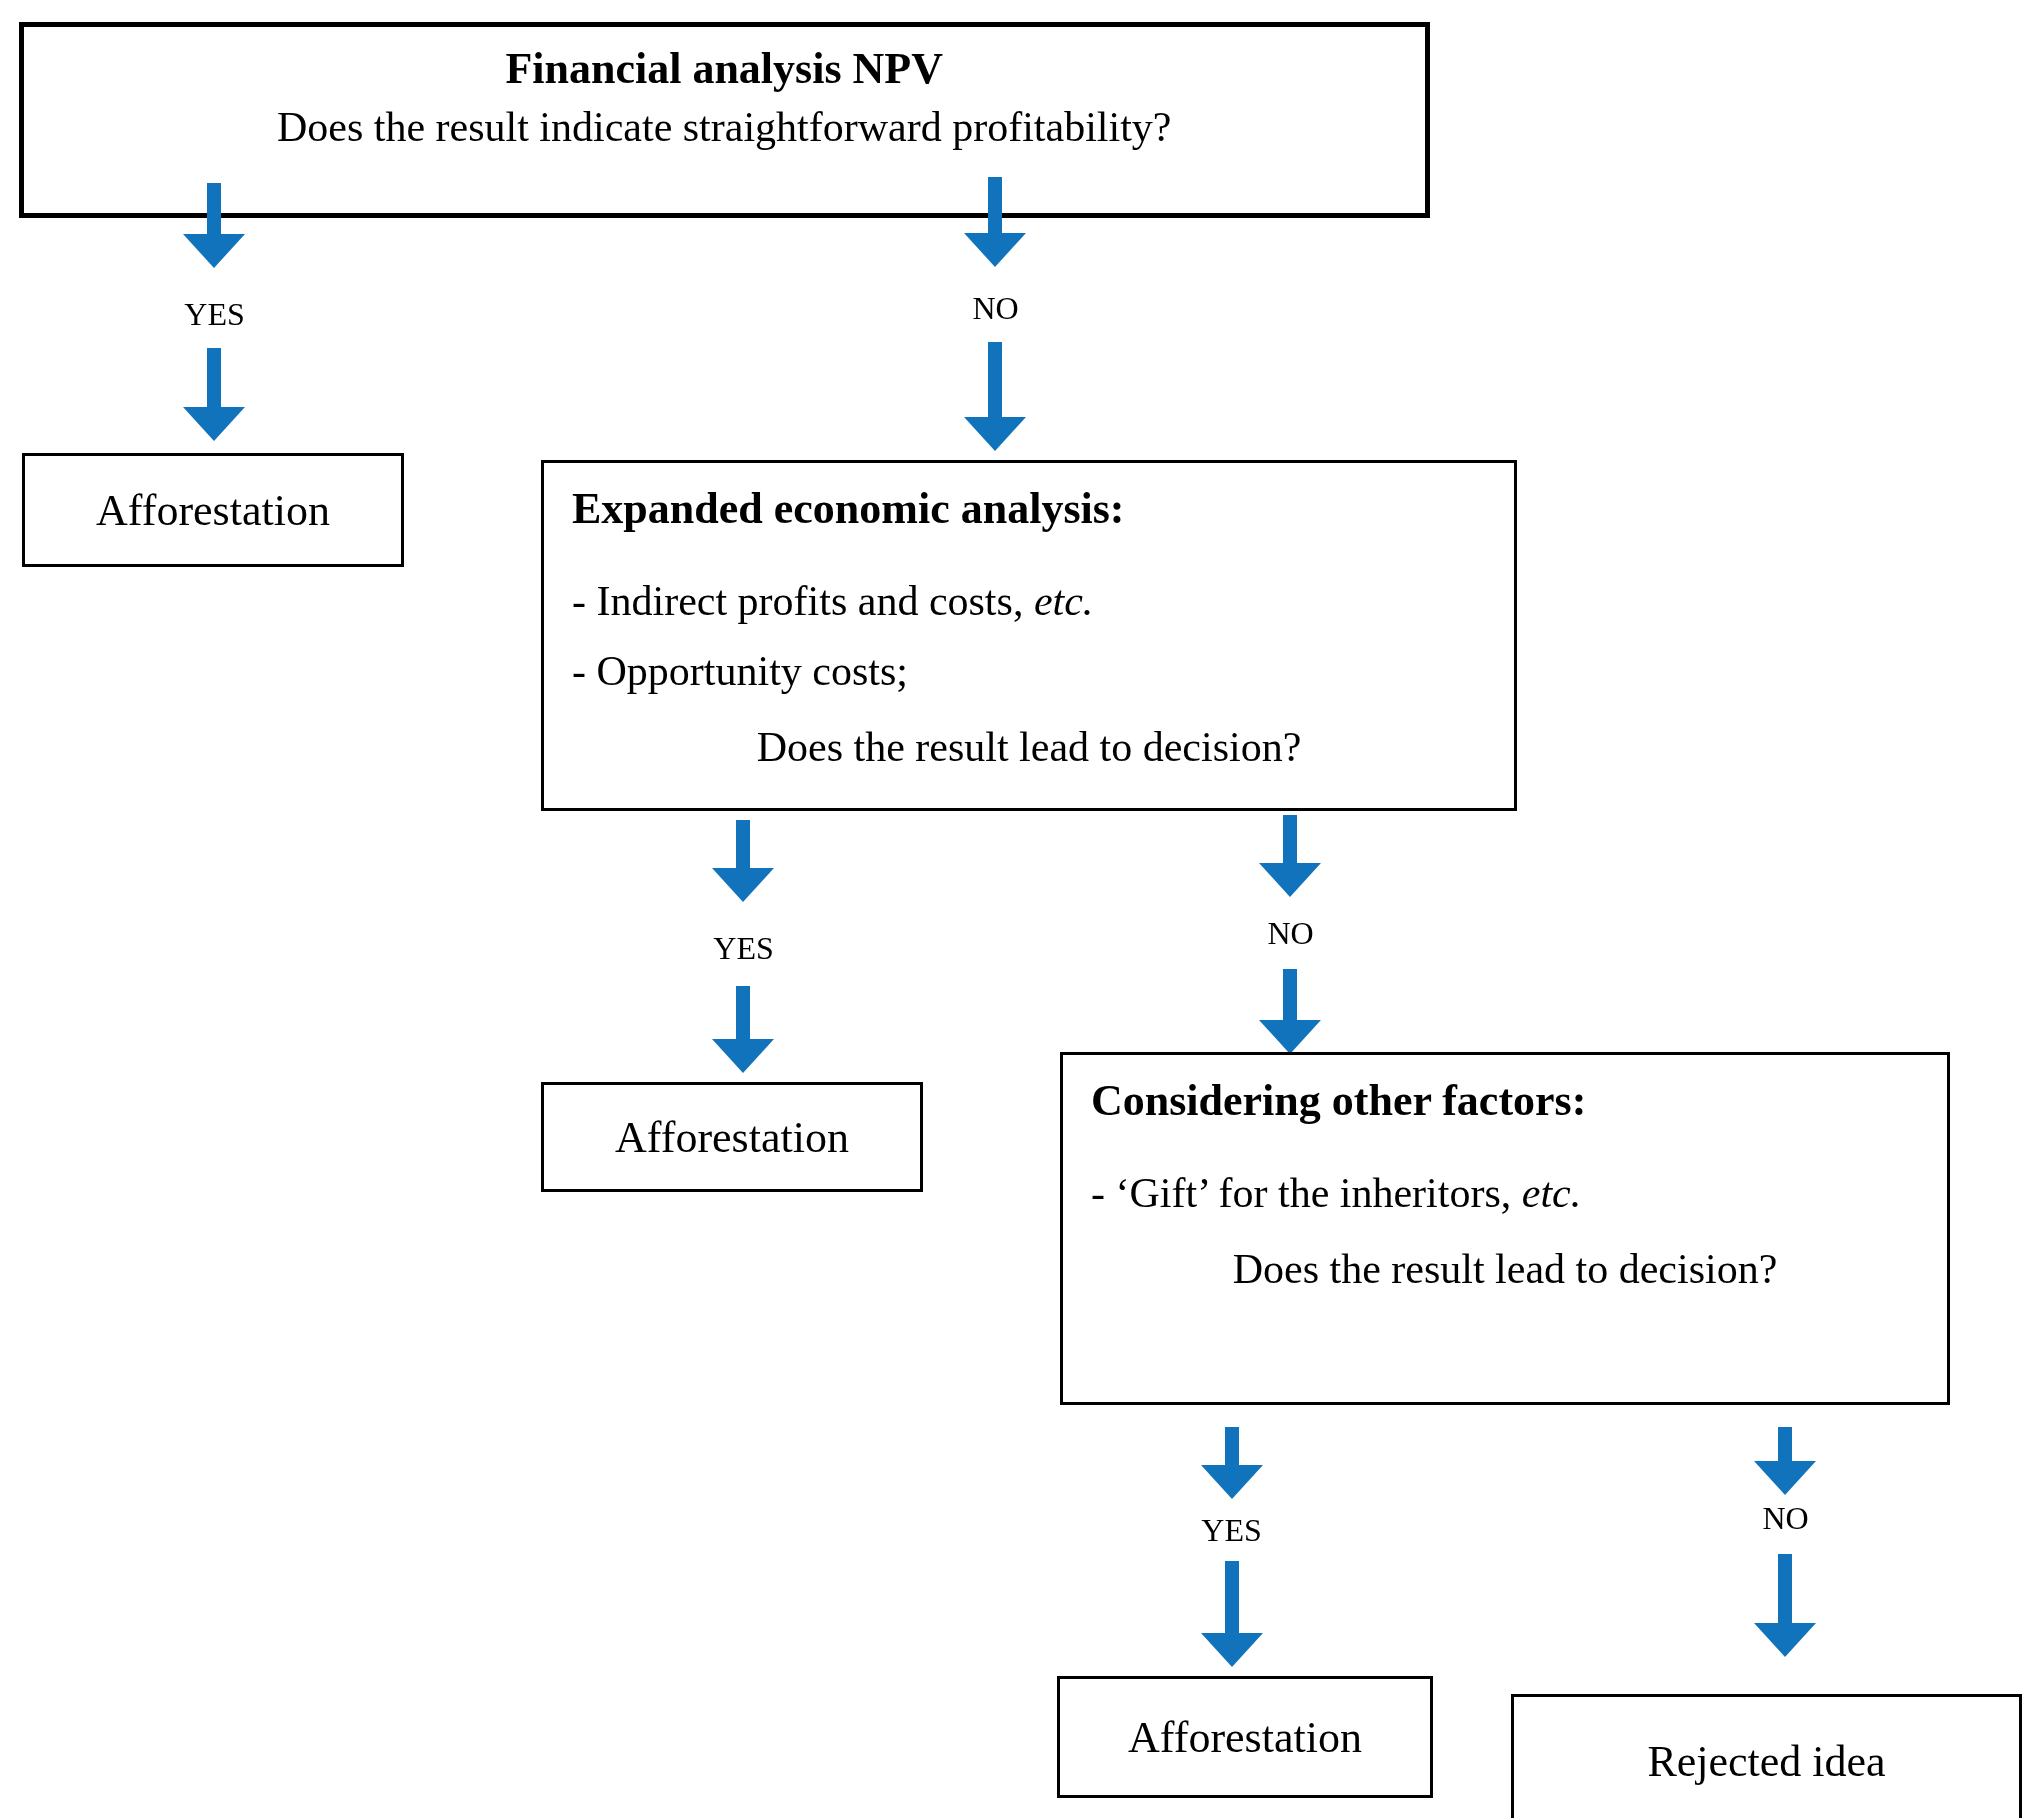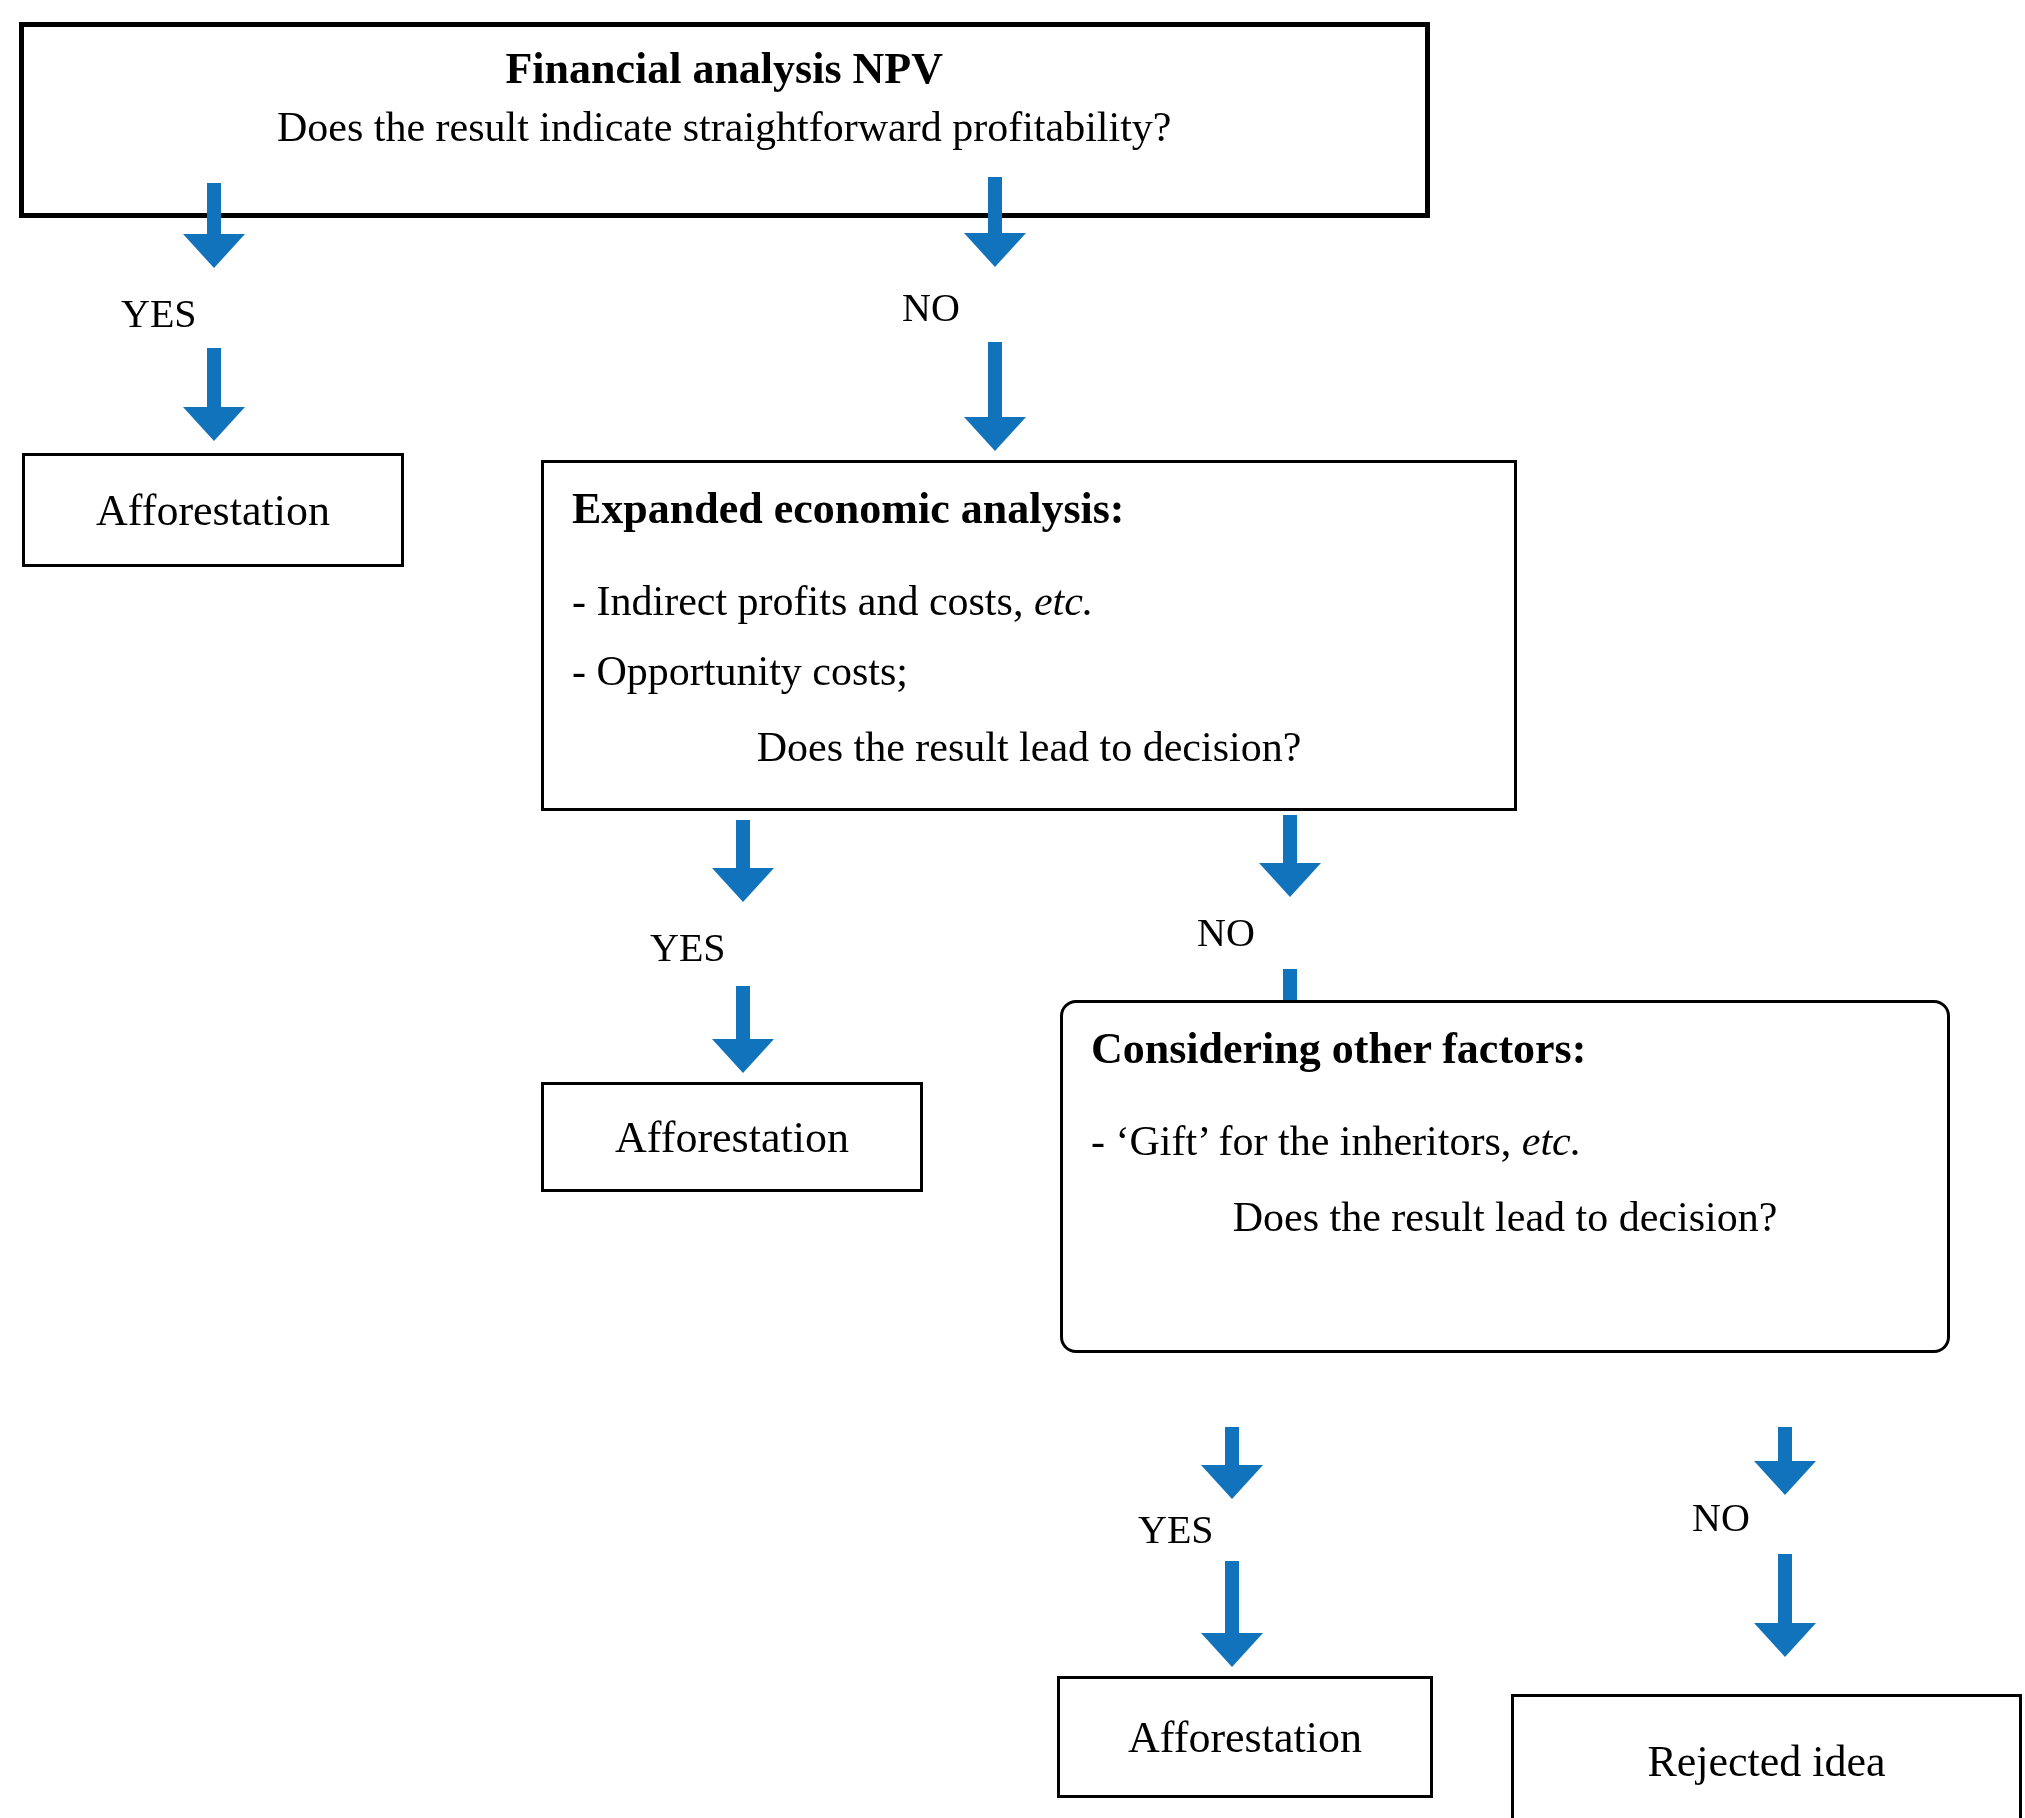--- a/index.html
+++ b/index.html
@@ -50,22 +50,22 @@
     justify-content: center;
     font-size: 44px;
     white-space: nowrap;
   }
   .pad-box { padding: 15.5px 28px; }
   .top-pad { padding-top: 12.4px; }
   .top-gap { }
   .branch-label {
     position: absolute;
     width: 187px;
-    text-align: left;
-    font-size: 40px;
+    text-align: center;
+    font-size: 32px;
     line-height: 56px;
     white-space: nowrap;
   }
   .arrow {
     position: absolute;
     width: 62px;
     display: flex;
     flex-direction: column;
     align-items: center;
   }
@@ -141,21 +141,21 @@
   <div class="arrow" style="left:1259px; top:815px; height:82px;">
     <div class="shaft"></div>
     <div class="head"></div>
   </div>
   <div class="branch-label" style="left:1197px; top:905px;">NO</div>
   <div class="arrow" style="left:1259px; top:969px; height:85px;">
     <div class="shaft"></div>
     <div class="head"></div>
   </div>
 
-  <div class="node pad-box" style="left:1060px; top:1000px; width:890px; height:353px;border-radius:16px;">
+  <div class="node pad-box" style="left:1060px; top:1052px; width:890px; height:353px;">
     <div class="node-title">Considering other factors:</div>
     <div class="bullets">
       <div class="bullet"><span>- ‘Gift’ for the inheritors, </span><span class="it">etc.</span></div>
     </div>
     <div class="node-question q-gap">Does the result lead to decision?</div>
   </div>
 
   <div class="arrow" style="left:1201px; top:1427px; height:72px;">
     <div class="shaft"></div>
     <div class="head"></div>

